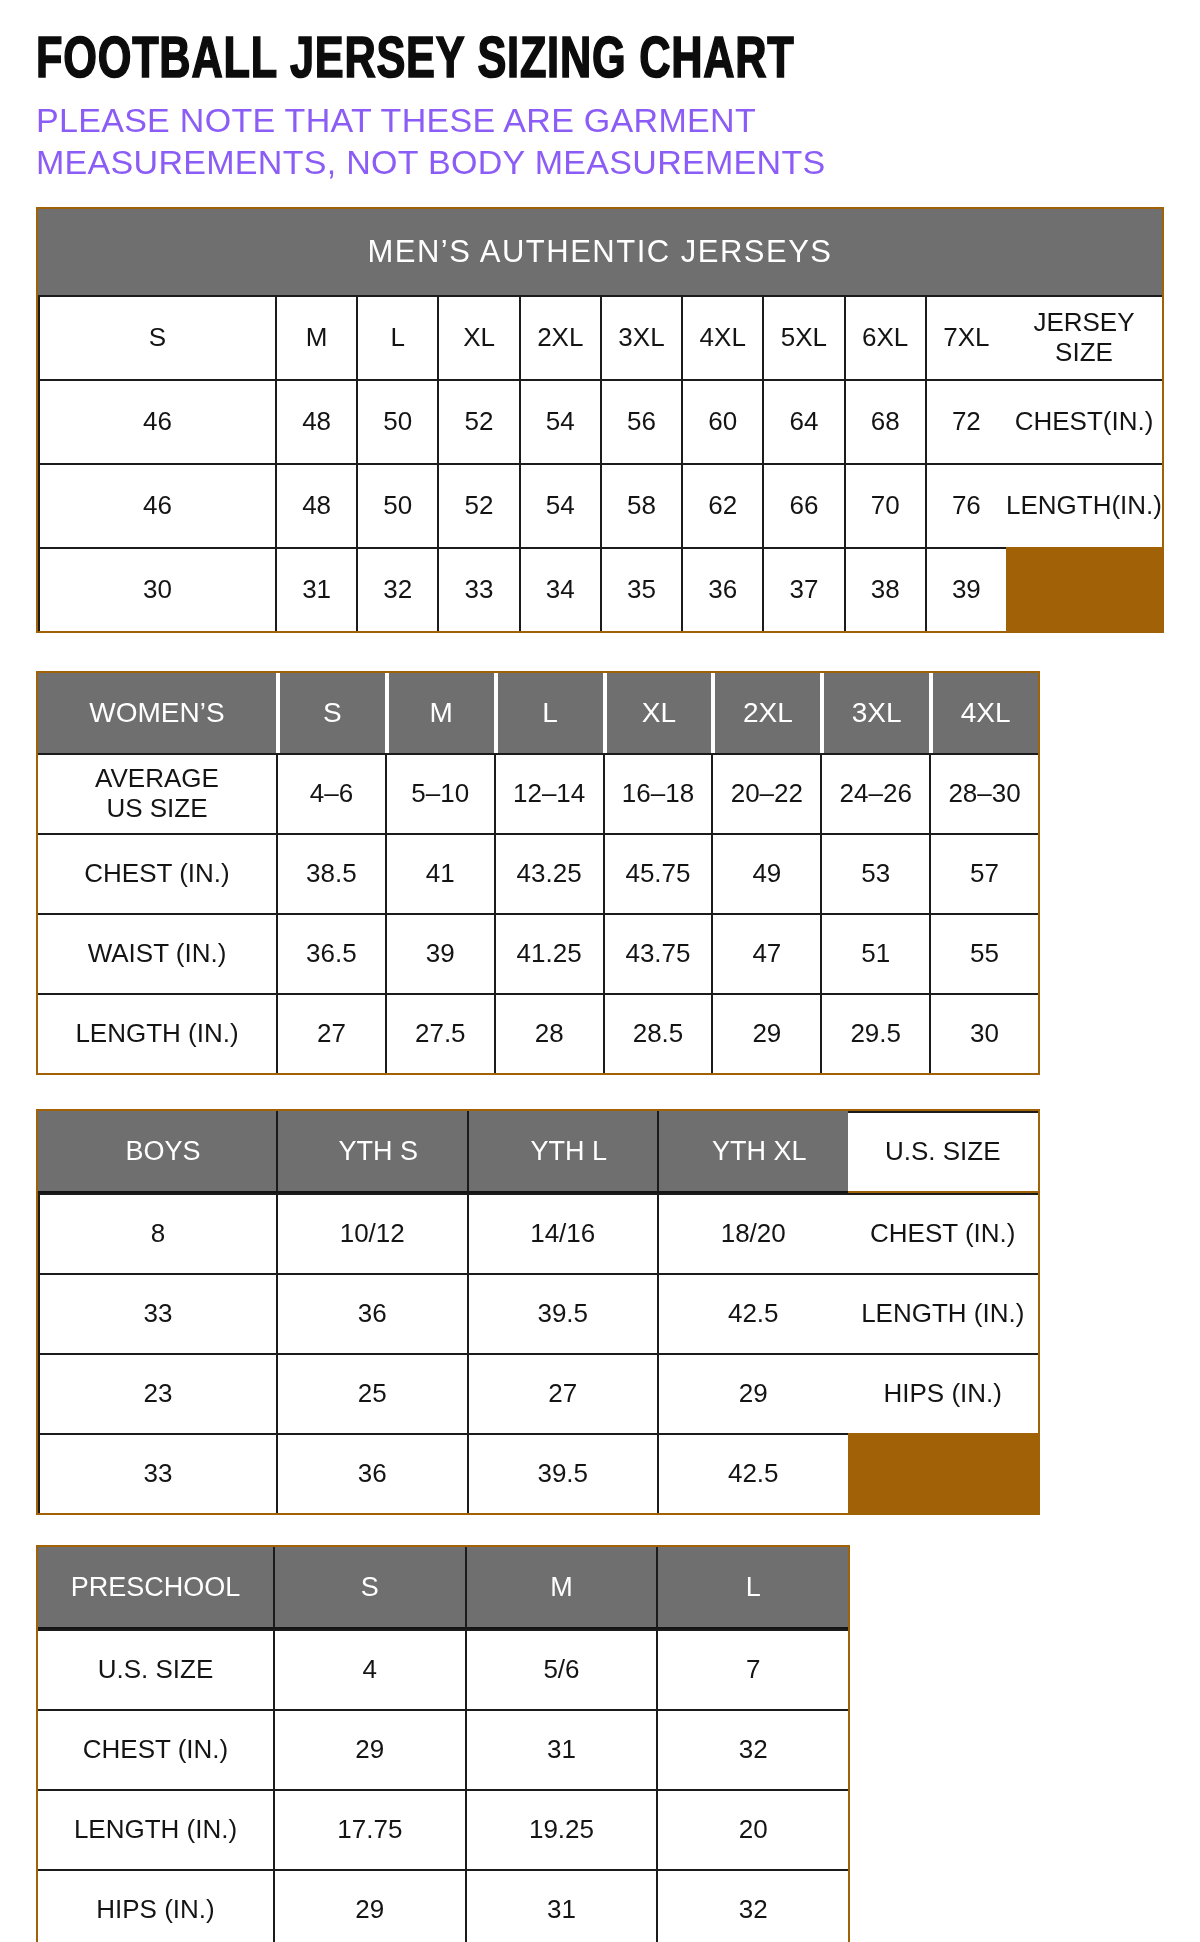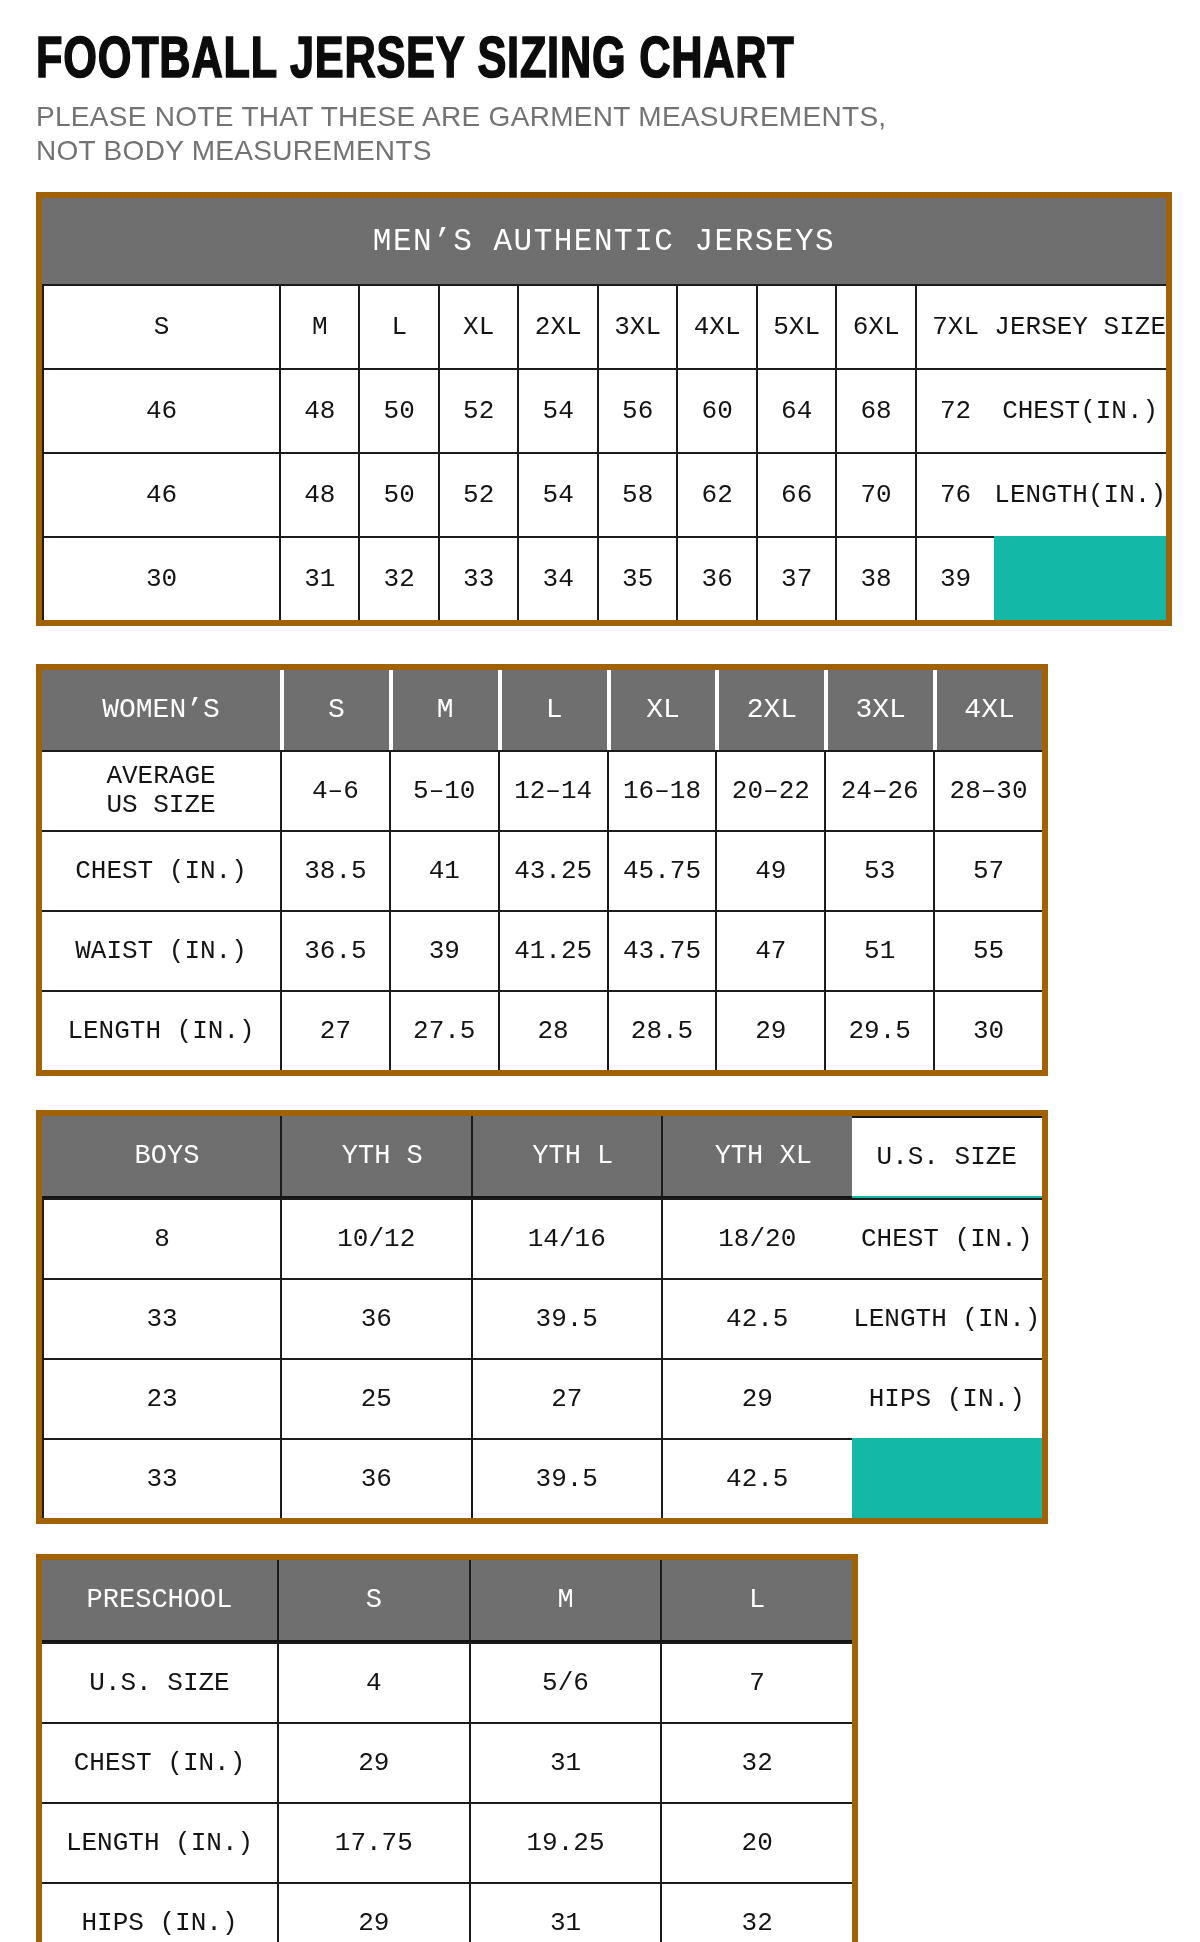--- a/index.html
+++ b/index.html
@@ -9,24 +9,24 @@
     font-family:"Liberation Sans", sans-serif;color:#141414;
   }
   .title{
     margin:14px 0 0 0;font-size:57px;line-height:0.95;font-weight:bold;
     letter-spacing:1px;white-space:nowrap;color:#0c0c0c;
     -webkit-text-stroke:1.6px #0c0c0c;
     transform:scaleX(0.76);transform-origin:left center;
   }
   .note{
     margin:16px 0 0 0;max-width:905px;
-    font-size:28px;line-height:1.22;letter-spacing:0.3px;
-    color:#737373;font-weight:400;
-  }
-  .tbl{display:grid;border:6px solid #a16207;background:#14b8a6;font-family:Liberation Mono, monospace;}
+    font-size:34px;line-height:1.22;letter-spacing:0.3px;
+    color:#8b5cf6;font-weight:400;
+  }
+  .tbl{display:grid;border:2px solid #a16207;background:#a16207;}
   .cell{
     display:flex;align-items:center;justify-content:center;
     text-align:center;font-size:26px;background:#fff;color:#141414;
     border-left:2px solid #1b1b1b;border-top:2px solid #1b1b1b;
     white-space:pre-line;line-height:1.15;
   }
   .cell.c0{border-left:none;}
   .cell.r0{border-top:none;}
   .cell.hdr{background:#6f6f6f;color:#ffffff;}
   

